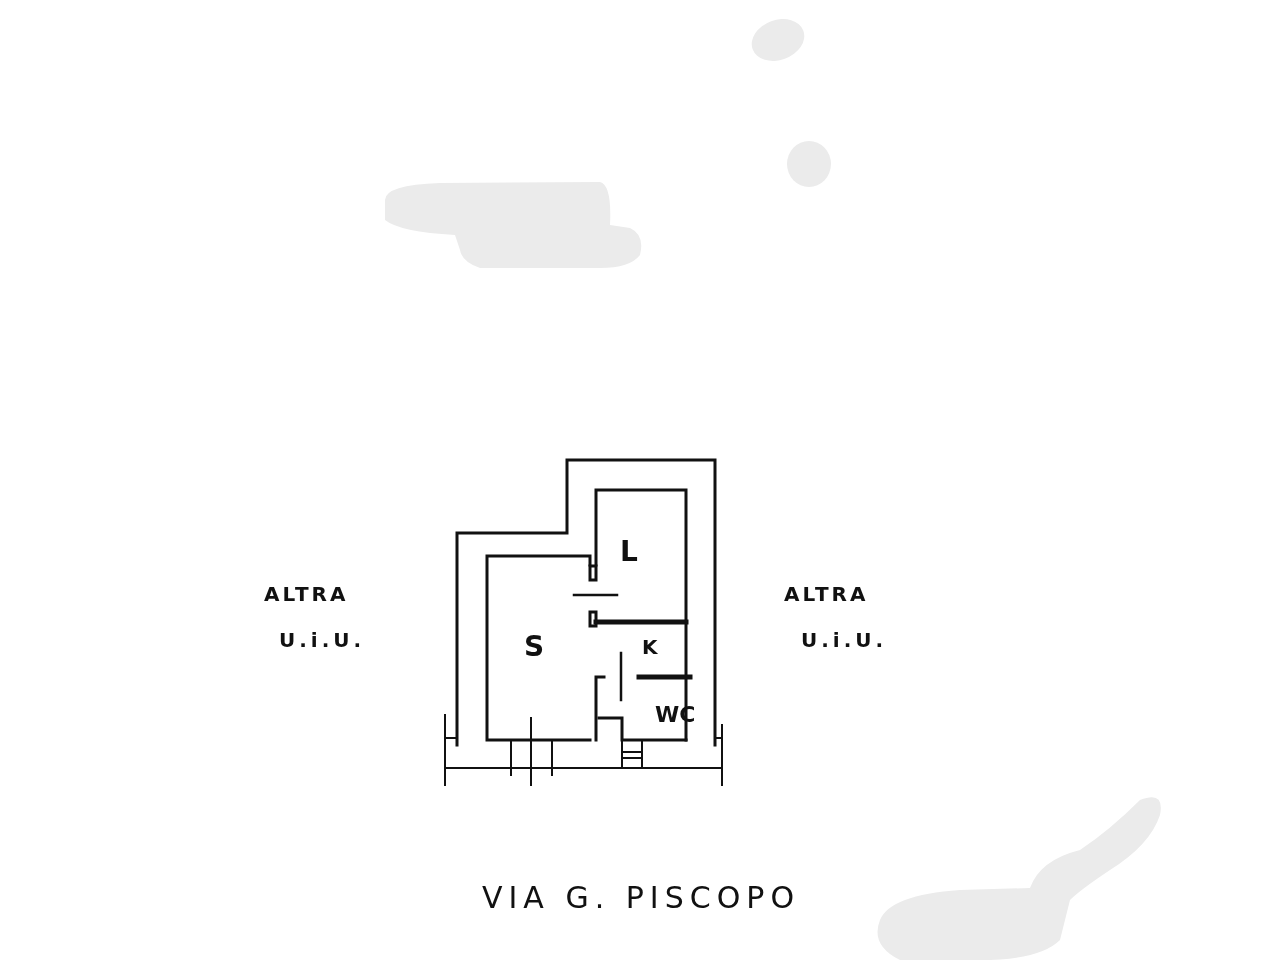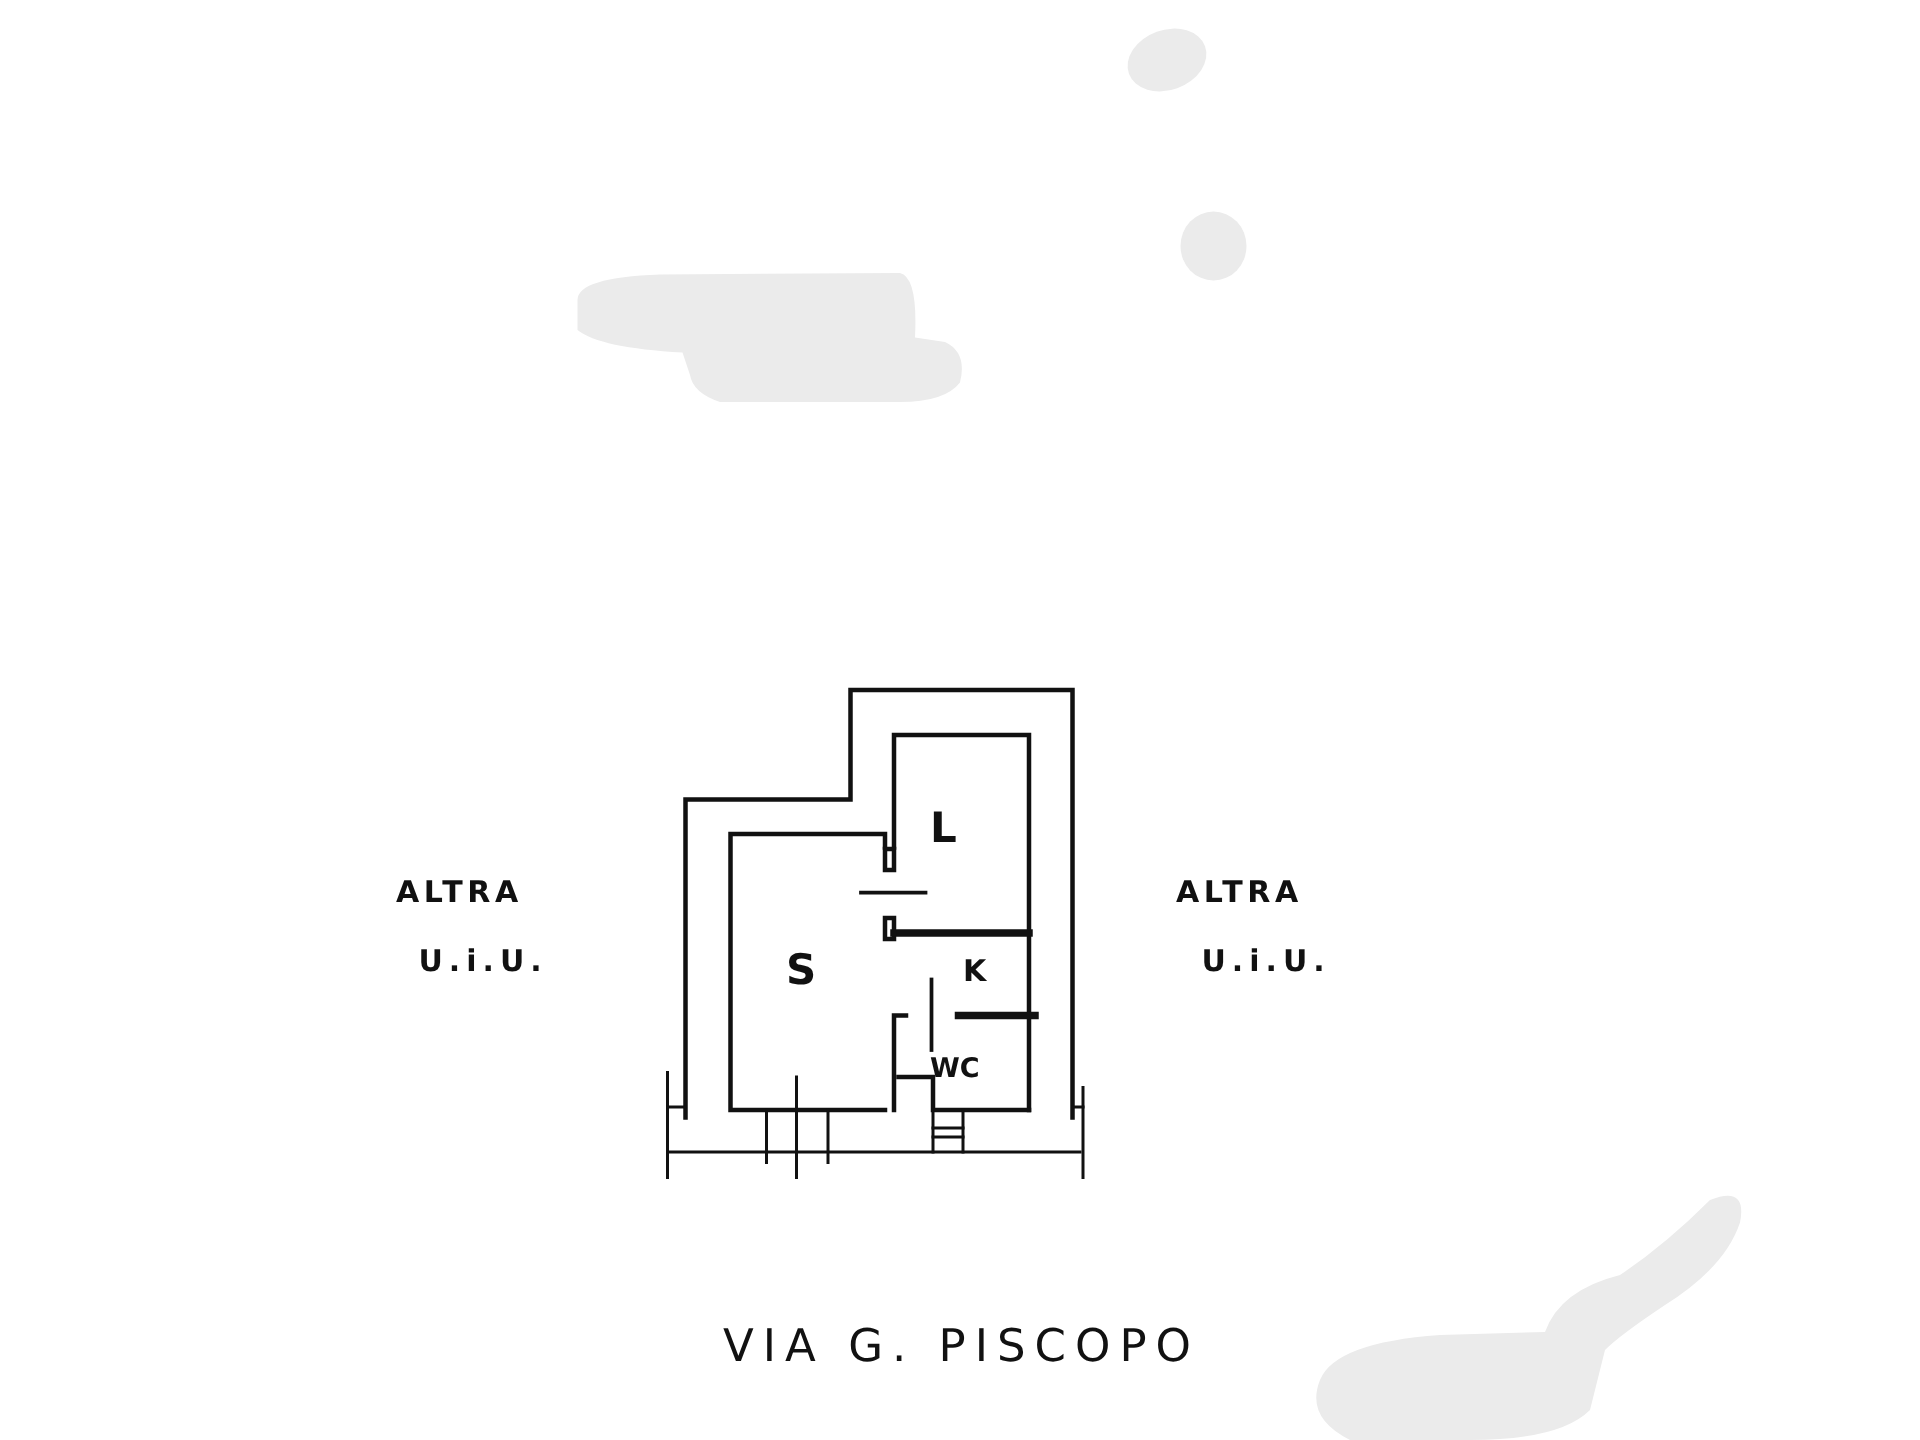--- a/index.html
+++ b/index.html
@@ -61,16 +61,16 @@
   </svg>
 
   <div class="label label-big" style="left:264px; top:582px;">ALTRA</div>
   <div class="label label-big" style="left:279px; top:628px; letter-spacing:4px;">U.i.U.</div>
   <div class="label label-big" style="left:784px; top:582px;">ALTRA</div>
   <div class="label label-big" style="left:801px; top:628px; letter-spacing:4px;">U.i.U.</div>
 
   <div class="room" style="left:620px; top:535px; font-size:28px;">L</div>
   <div class="room" style="left:524px; top:630px; font-size:28px;">S</div>
   <div class="room" style="left:642px; top:635px; font-size:20px;">K</div>
-  <div class="room" style="left:620px; top:702px; font-size:18px;">WC</div>
+  <div class="room" style="left:655px; top:702px; font-size:22px;">WC</div>
 
   <div class="street">VIA  G. PISCOPO</div>
 </div>
 
 </body></html>

